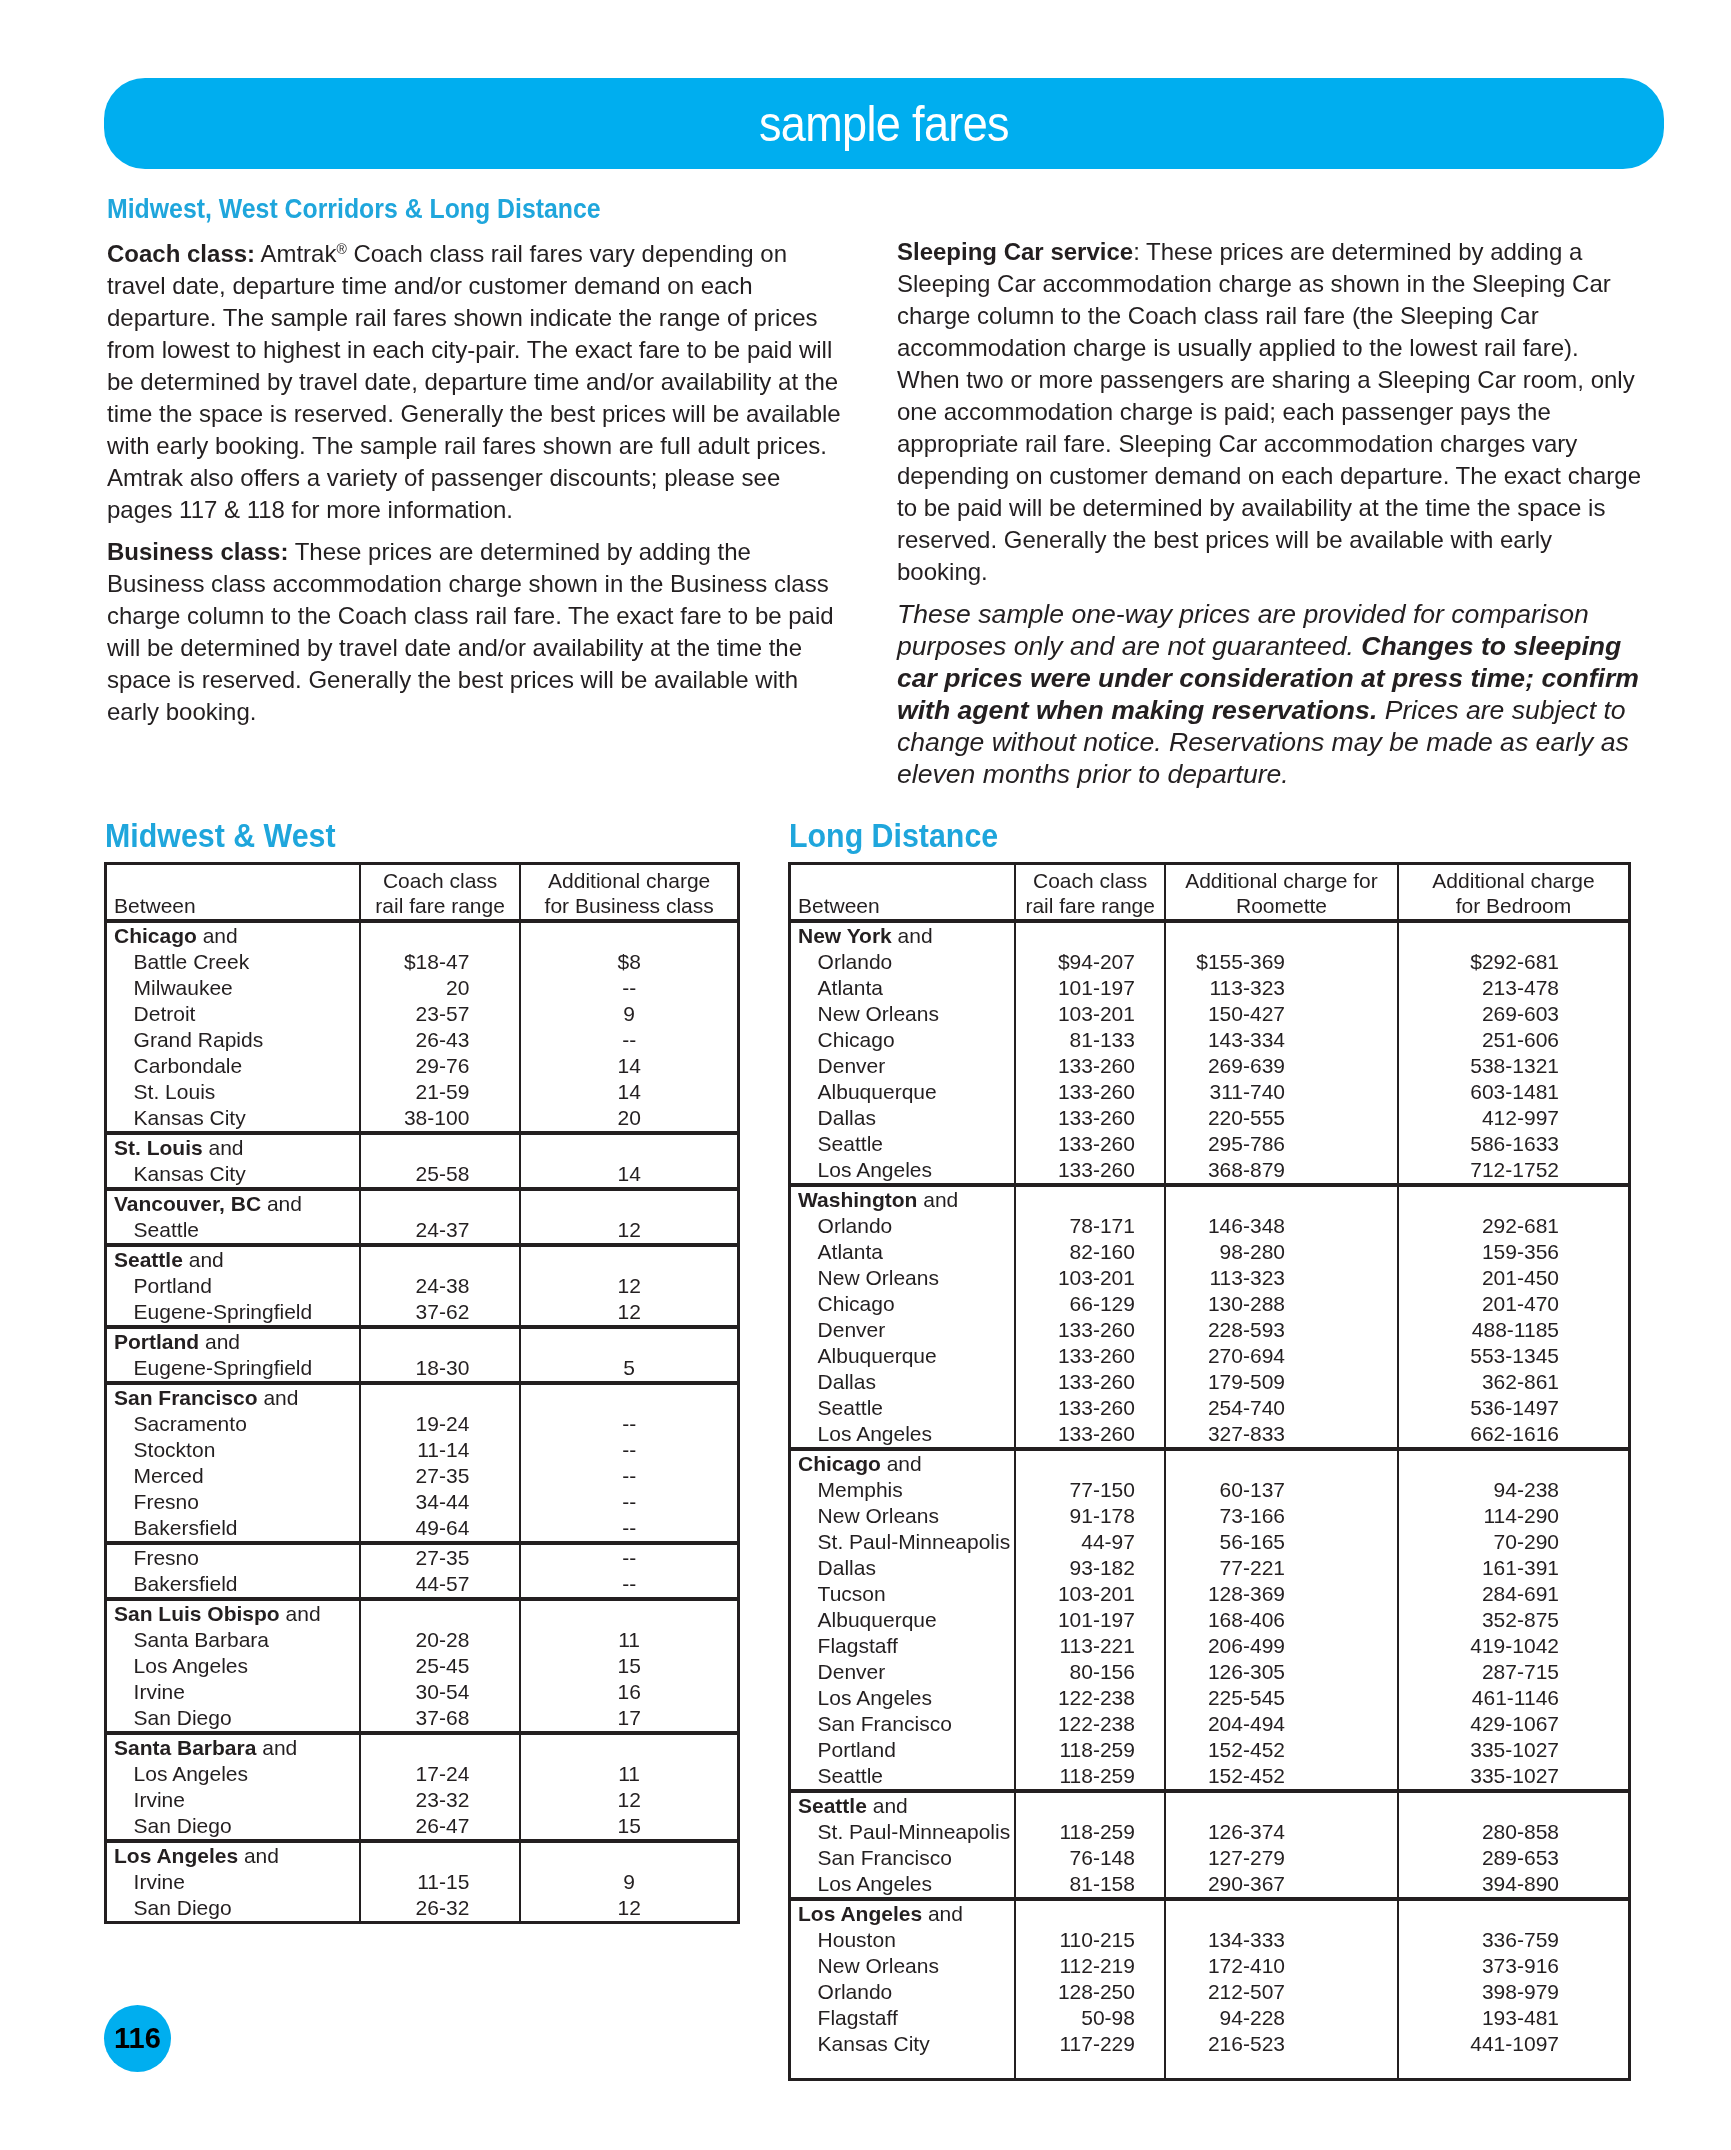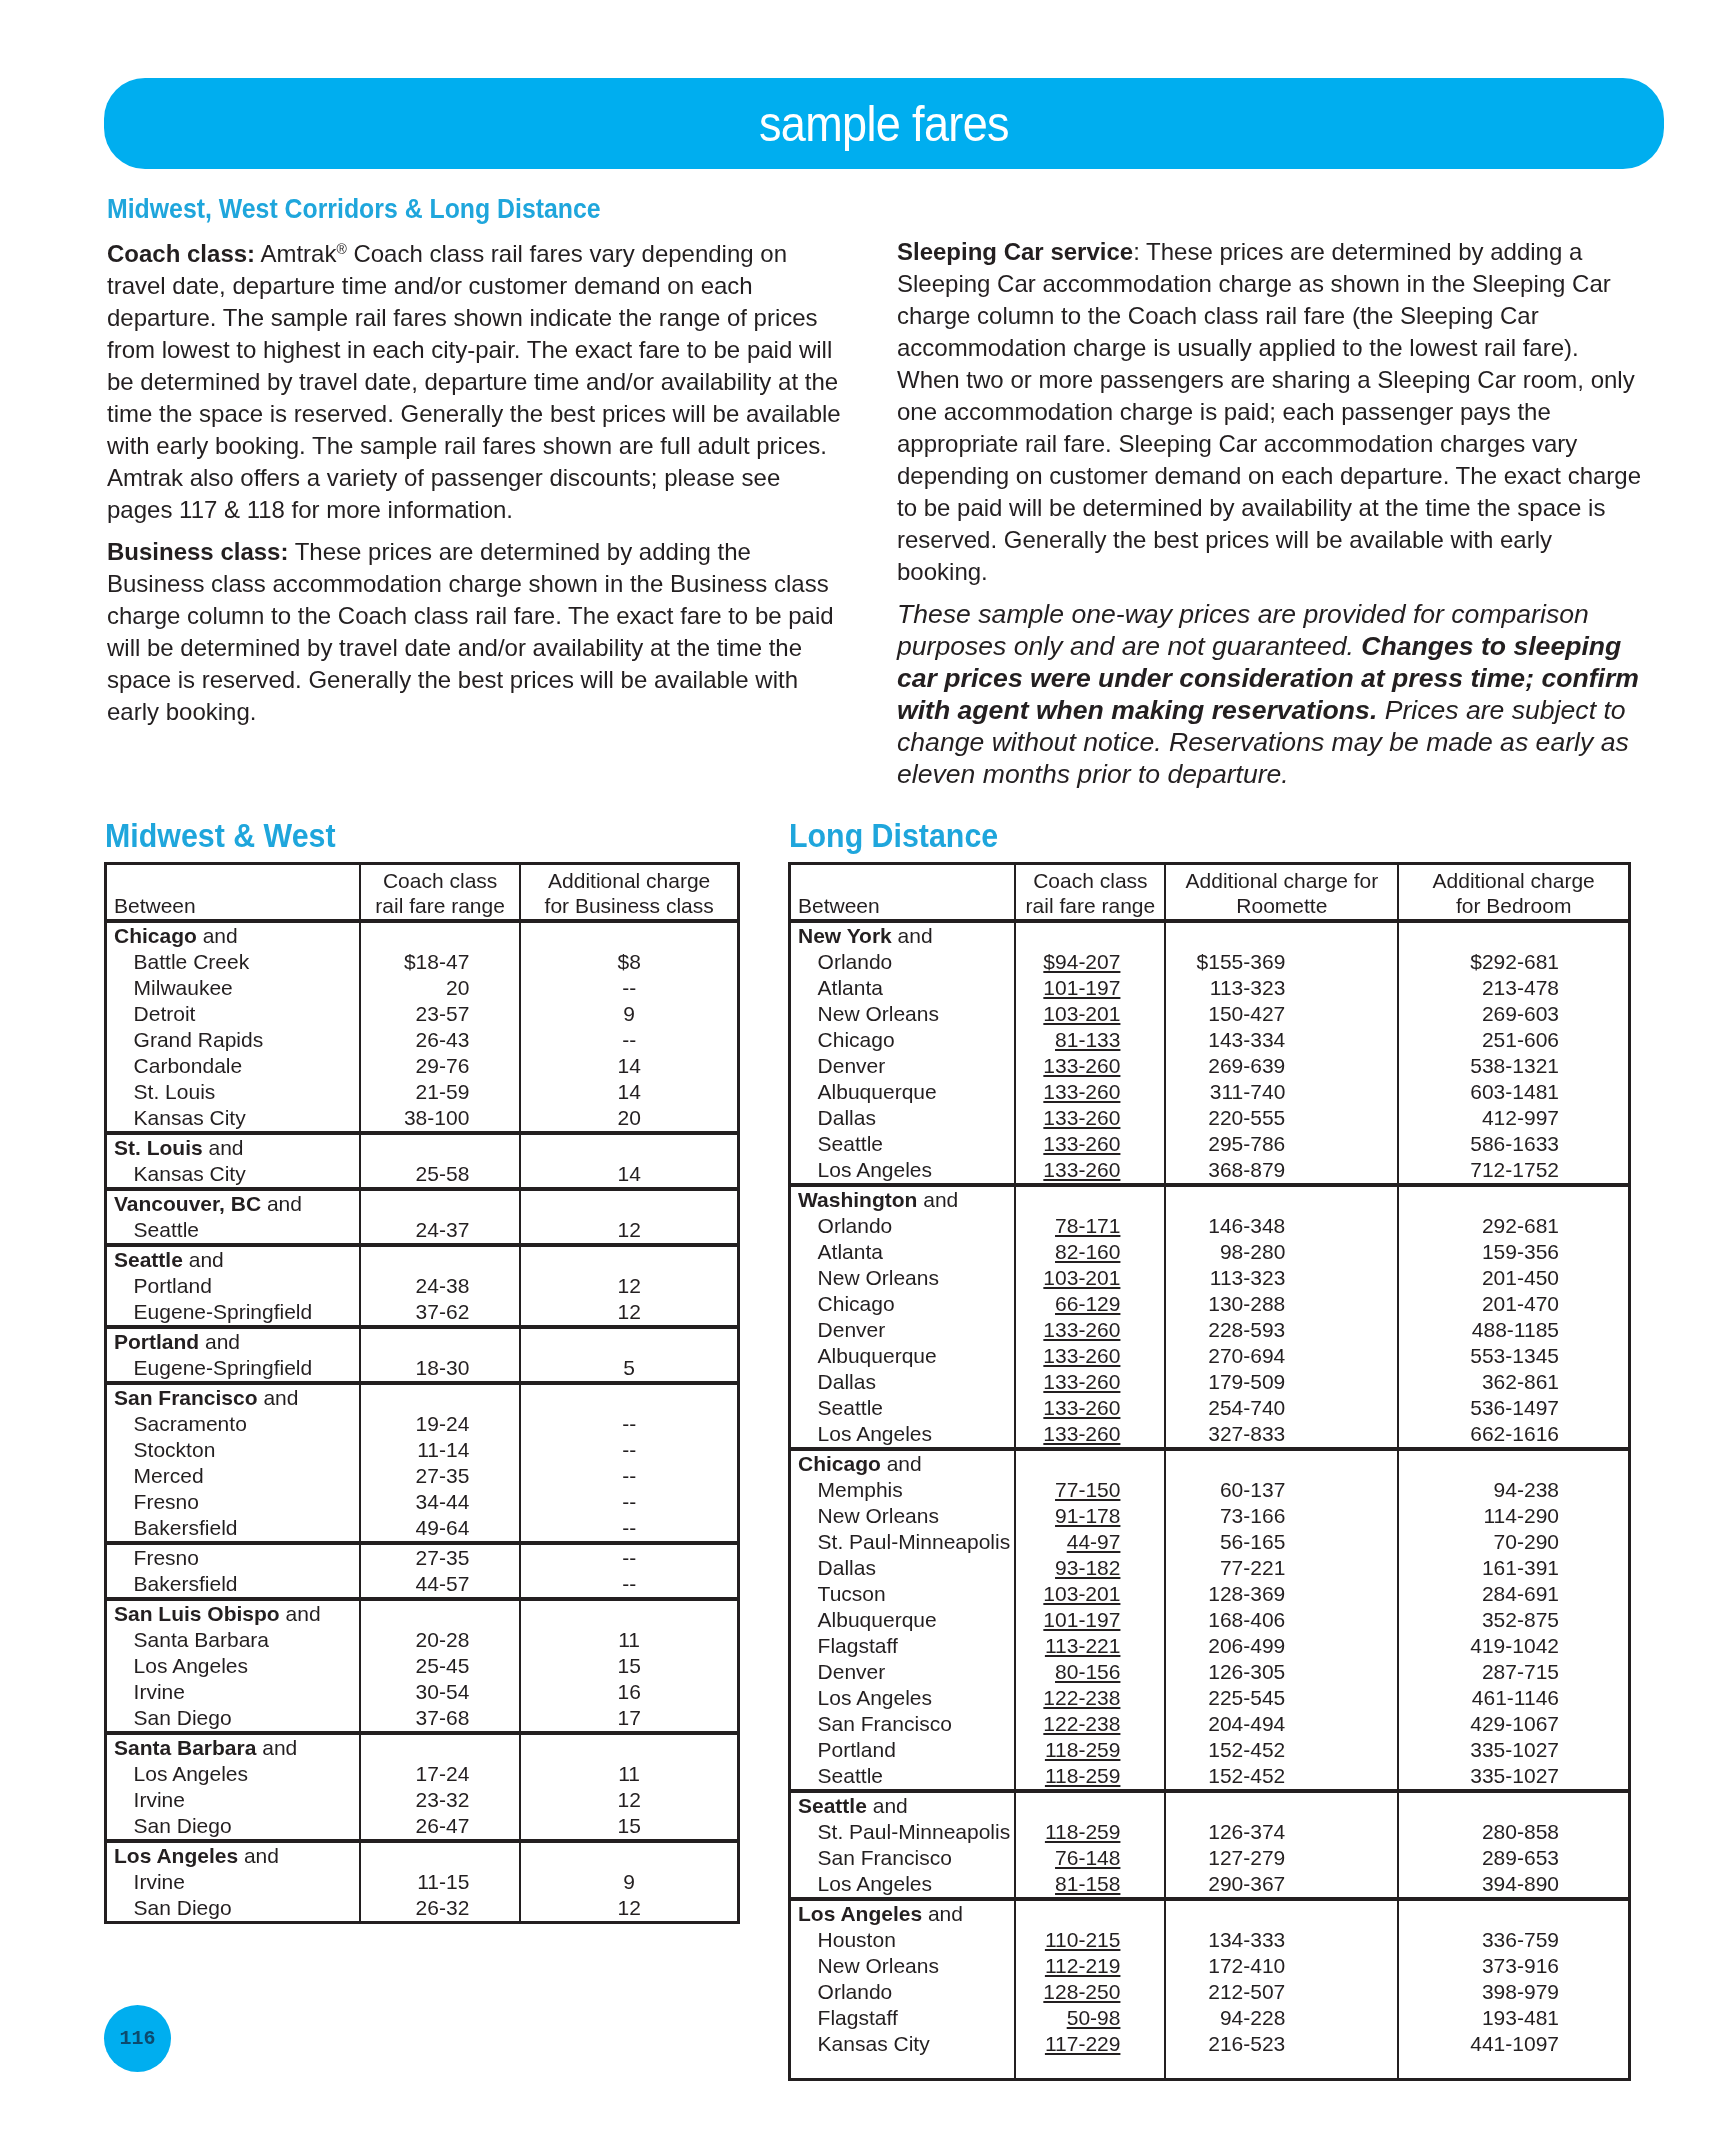--- a/index.html
+++ b/index.html
@@ -72,30 +72,30 @@
   #midwest-table col.c1 { width: 255px; }
   #midwest-table col.c2 { width: 161px; }
   #midwest-table col.c3 { width: 220px; }
   #midwest-table td.num-c { padding-right: 50px; }
 
   #longdist-table { left: 788px; top: 862px; width: 843px; }
   #longdist-table col.c1 { width: 224px; }
   #longdist-table col.c2 { width: 151px; }
   #longdist-table col.c3 { width: 234px; }
   #longdist-table col.c4 { width: 234px; }
-  #longdist-table td.num-c { padding-right: 44px; text-decoration: underline; }
+  #longdist-table td.num-c { padding-right: 29px; }
   #longdist-table td.num-r { text-align: right; padding-right: 112px; }
   #longdist-table td.num-b2 { text-align: right; padding-right: 69px; }
   #longdist-table tbody:last-of-type tr:last-child td { padding-bottom: 21px; }
 
   .page-badge {
     position: absolute; left: 104px; top: 2005px; width: 67px; height: 67px;
     border-radius: 50%; background: #00aeef; display: flex; align-items: center; justify-content: center;
   }
-  .page-num { color: #0c4a6e; font-family: Liberation Mono, monospace; font-weight: bold; font-size: 20px; }
+  .page-num { color: #000000; font-family: Liberation Sans, sans-serif; font-weight: bold; font-size: 29px; }
 </style>
 </head>
 <body>
 
 <div class="banner">
   <span class="banner-title">sample fares</span>
 </div>
 
 <div class="section-heading">Midwest, West Corridors &amp; Long Distance</div>
 

